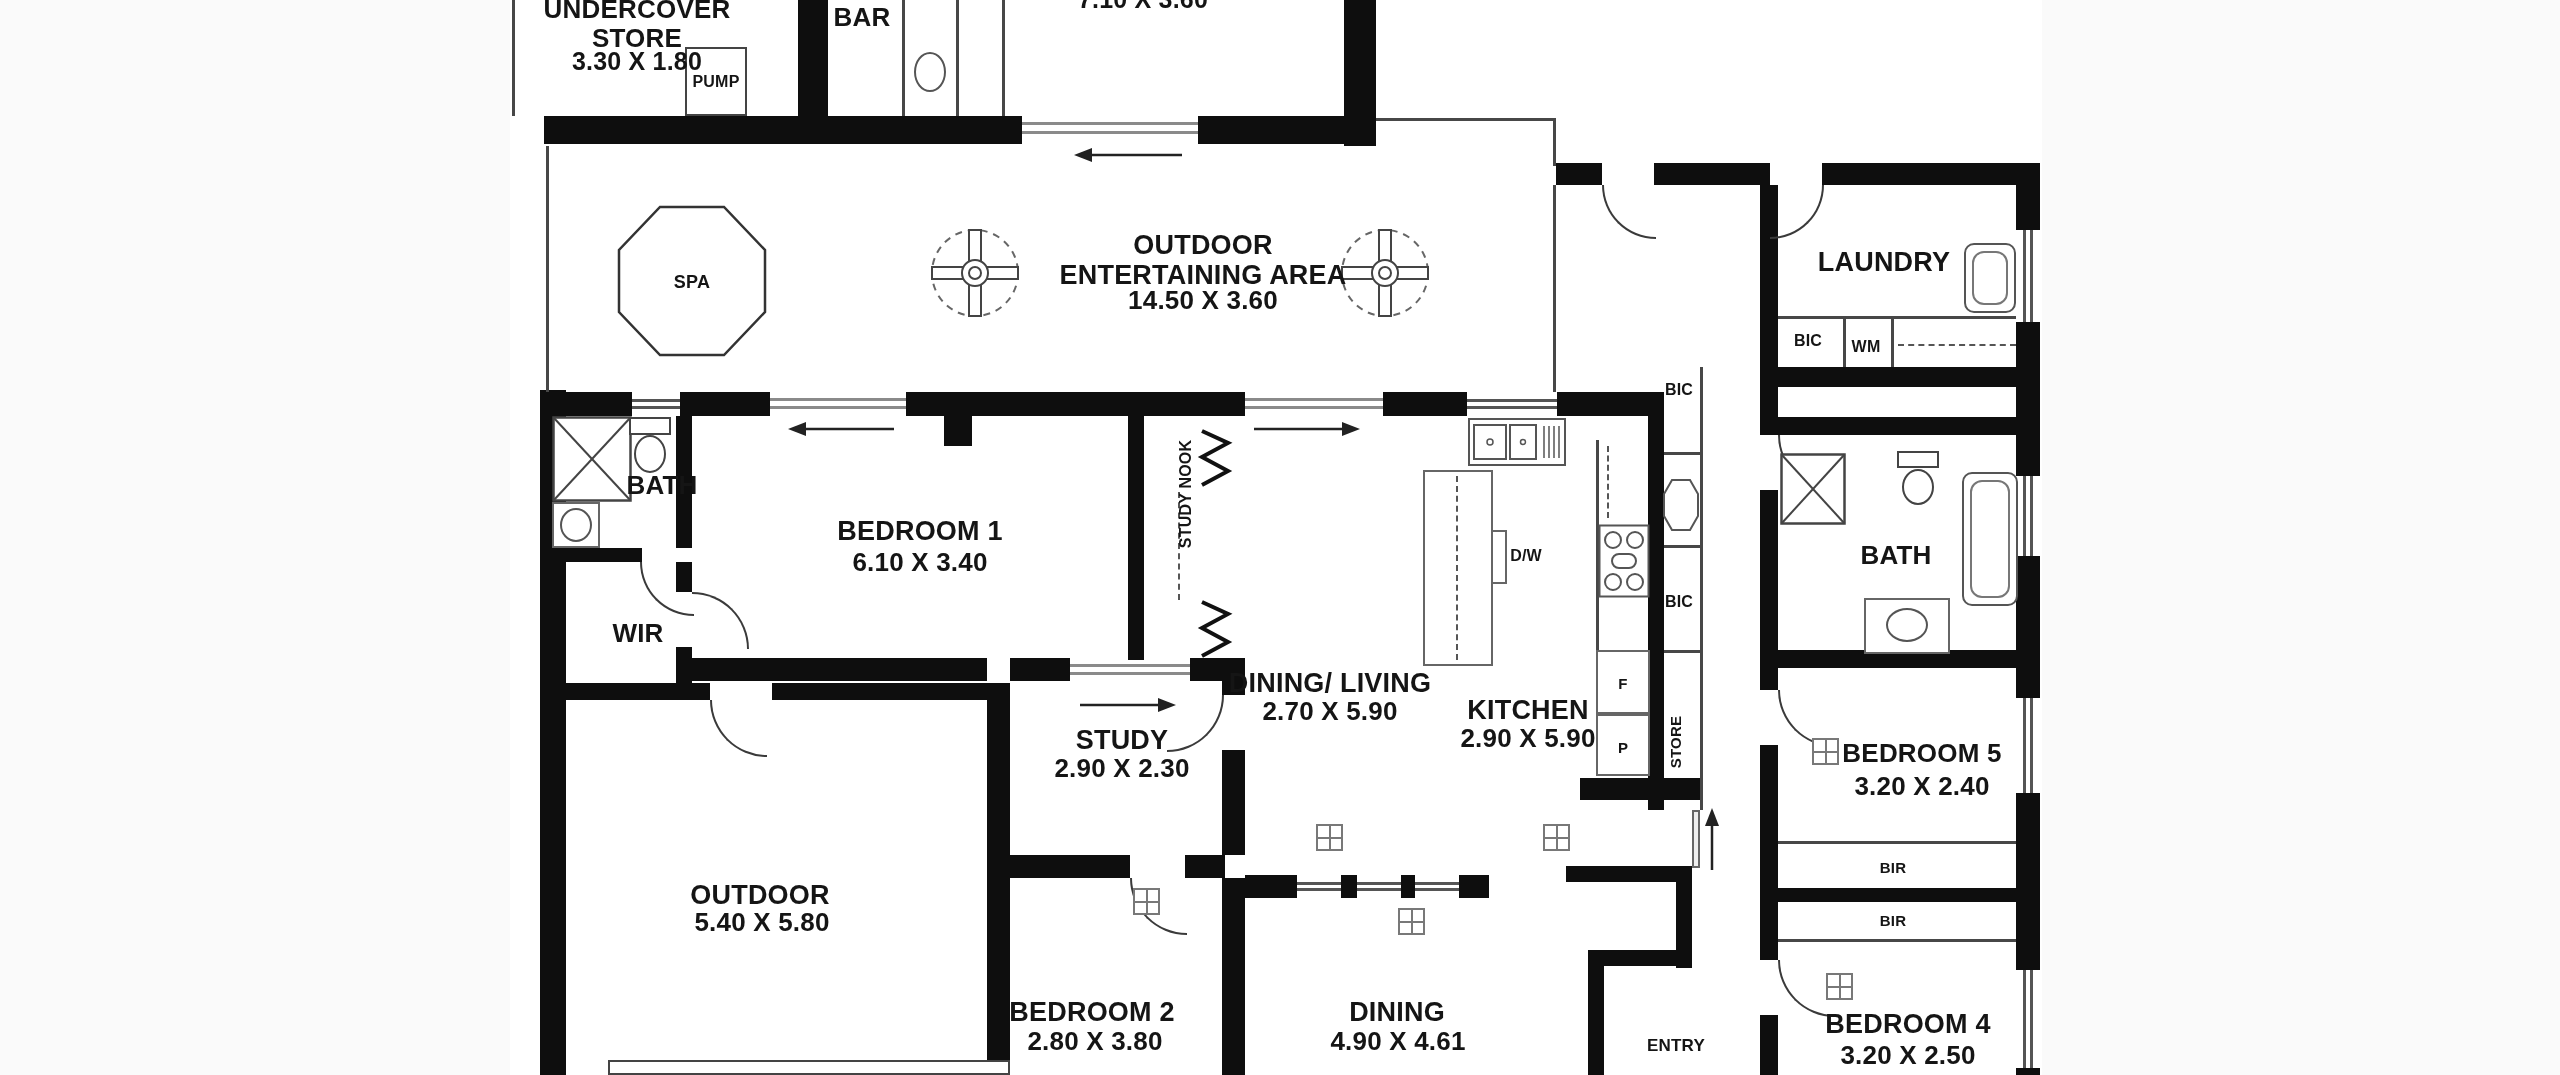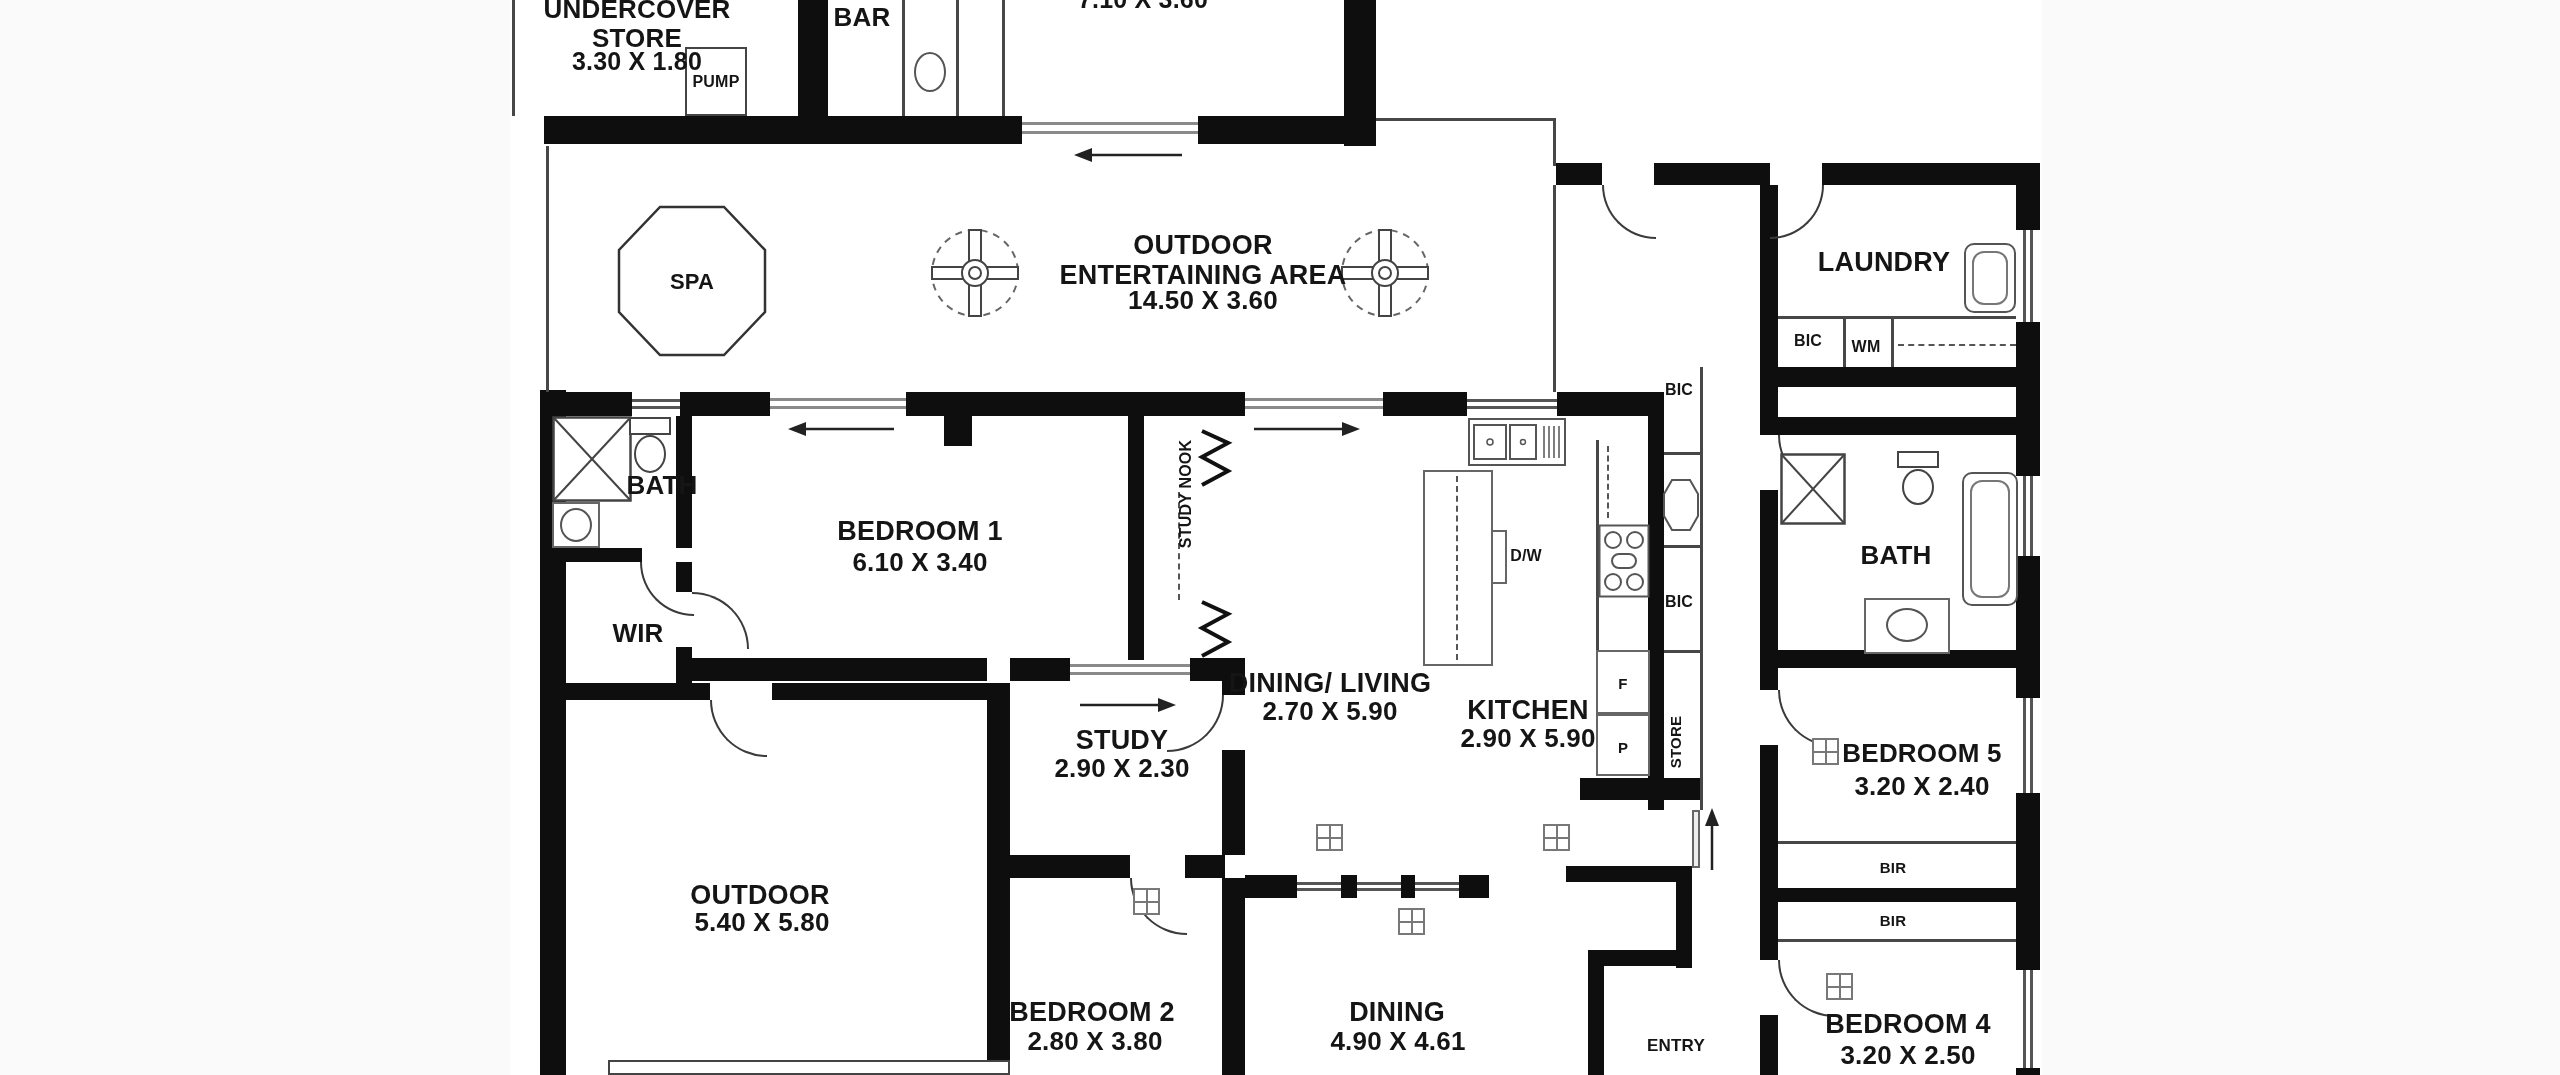--- a/index.html
+++ b/index.html
@@ -22,21 +22,21 @@
   .tub:after{content:"";position:absolute;left:6px;right:6px;top:6px;bottom:6px;border:2px solid #777;border-radius:12px;}
   .vent{position:absolute;width:27px;height:27px;box-sizing:border-box;border:2px solid #787878;background:
         linear-gradient(#787878,#787878) center/100% 2px no-repeat,
         linear-gradient(#787878,#787878) center/2px 100% no-repeat,#fff;}
   .dashh{position:absolute;border-top:2px dashed #555;}
   .dashv{position:absolute;border-left:2px dashed #555;}
   .lbl{position:absolute;transform:translate(-50%,-50%);font-weight:700;color:#151515;
        white-space:pre-line;text-align:center;letter-spacing:.2px;line-height:1.12;}
   .vert{transform:translate(-50%,-50%) rotate(-90deg);white-space:nowrap;}
   .s27{font-size:27px;} .s26{font-size:26px;} .s25{font-size:25px;}
-  .s18{font-size:22px;} .s17{font-size:17px;} .s16{font-size:16px;} .s15{font-size:15px;}
+  .s18{font-size:18px;} .s17{font-size:17px;} .s16{font-size:16px;} .s15{font-size:15px;}
   svg{position:absolute;overflow:visible;}
 </style>
 </head>
 <body>
 
 <div id="canvas">
   <div id="plan-bg"></div>
 
   <i class="w" style="left:798px;top:0;width:30px;height:116px"></i>
   <i class="w" style="left:1344px;top:0;width:32px;height:146px"></i>

